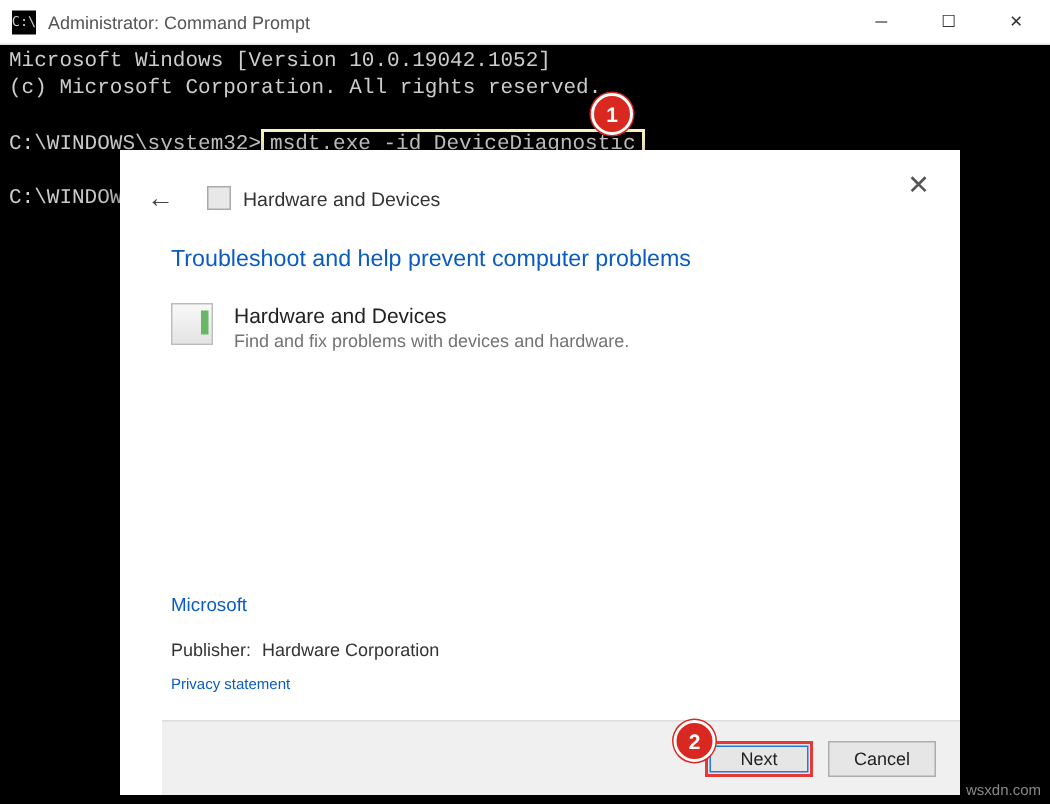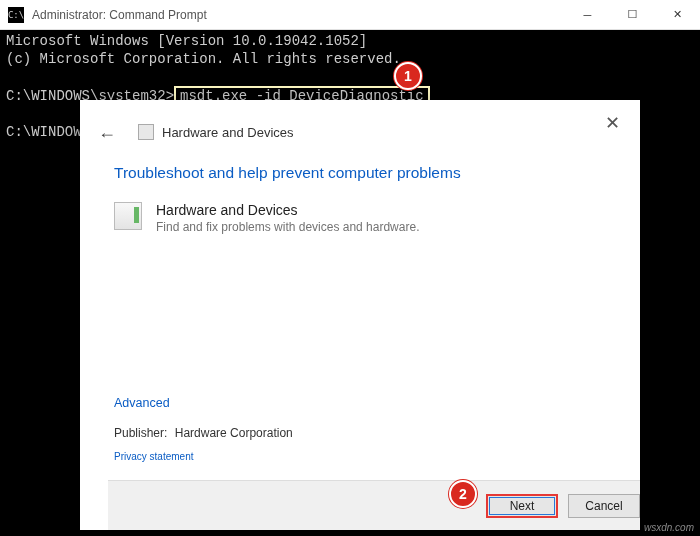--- a/index.html
+++ b/index.html
@@ -184,20 +184,21 @@
       color: #0a5cc4;
       font-size: 10px;
     }
     .dlg-footer {
       height: 50px;
       background: #f0f0f0;
       border-top: 1px solid #ddd;
       display: flex;
       justify-content: flex-end;
       align-items: center;
+      padding-right: 16px;
       gap: 10px;
       margin-left: 28px;
     }
     .btn {
       min-width: 72px;
       height: 24px;
       background: #e6e6e6;
       border: 1px solid #adadad;
       font-size: 12px;
       padding: 0 14px;
@@ -209,21 +210,20 @@
     .btn.primary {
       border: 2px solid #e53935;
       outline: 1px solid #2677d8;
       outline-offset: -4px;
     }
     .watermark {
       position: absolute;
       bottom: 3px; right: 6px;
       font-size: 10px;
       color: #888;
-      font-style: italic;
       z-index: 60;
     }
   </style>
 </head>
 <body>
 
 <div class="cmd-window">
   <div class="cmd-titlebar">
     <span class="cmd-icon">C:\</span>
     <span>Administrator: Command Prompt</span>
@@ -258,21 +258,21 @@
   </div>
   <div class="dlg-body">
     <div class="dlg-heading">Troubleshoot and help prevent computer problems</div>
     <div class="hw-row">
       <div class="hw-icon"></div>
       <div>
         <div class="hw-name">Hardware and Devices</div>
         <div class="hw-desc">Find and fix problems with devices and hardware.</div>
       </div>
     </div>
-    <div class="adv-link">Advanced</div>
+    <div class="adv-link">Microsoft</div>
     <div class="pub-row">
       <span class="pub-label">Publisher:</span>
       <span>Hardware Corporation</span>
     </div>
     <div class="priv-link">Privacy statement</div>
   </div>
   <div class="dlg-footer">
     <div class="btn primary">
       <span>Next</span>
     </div>

